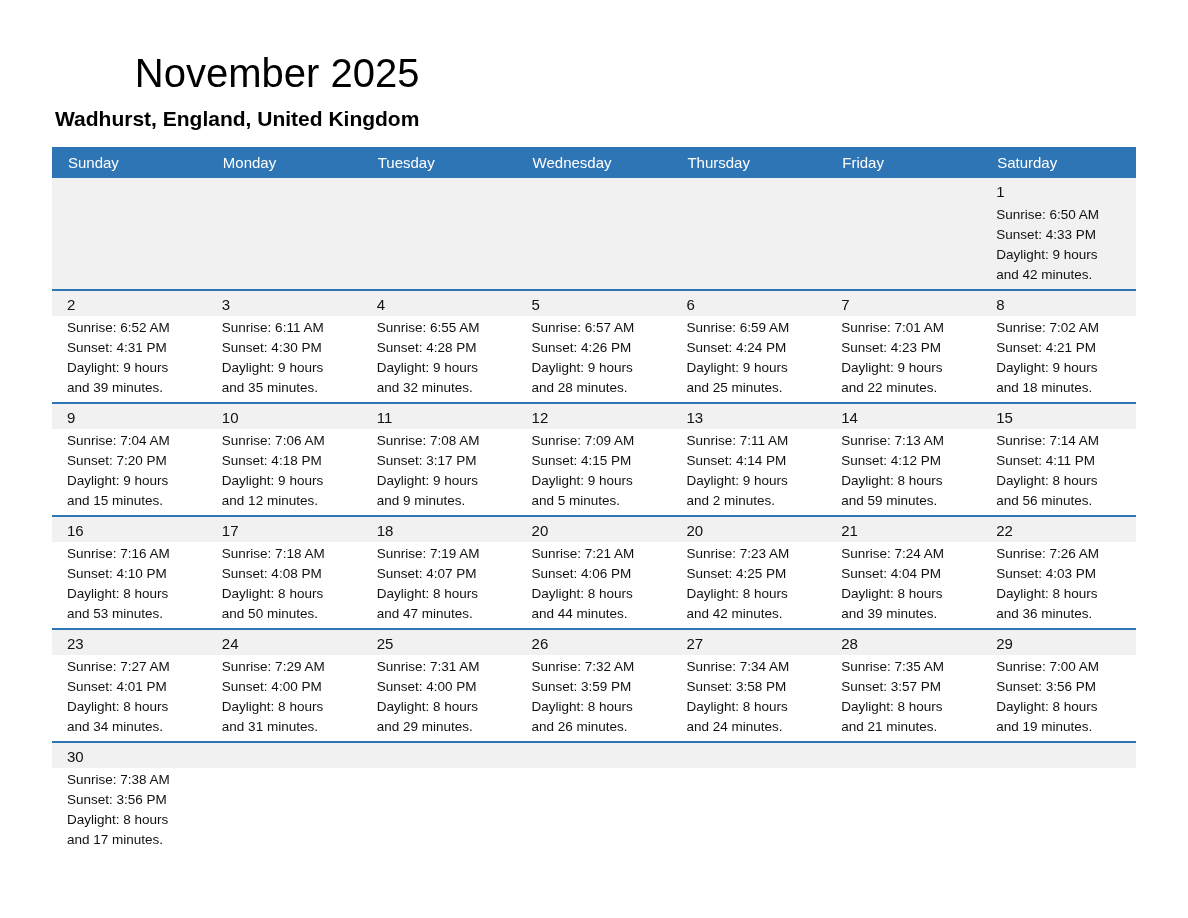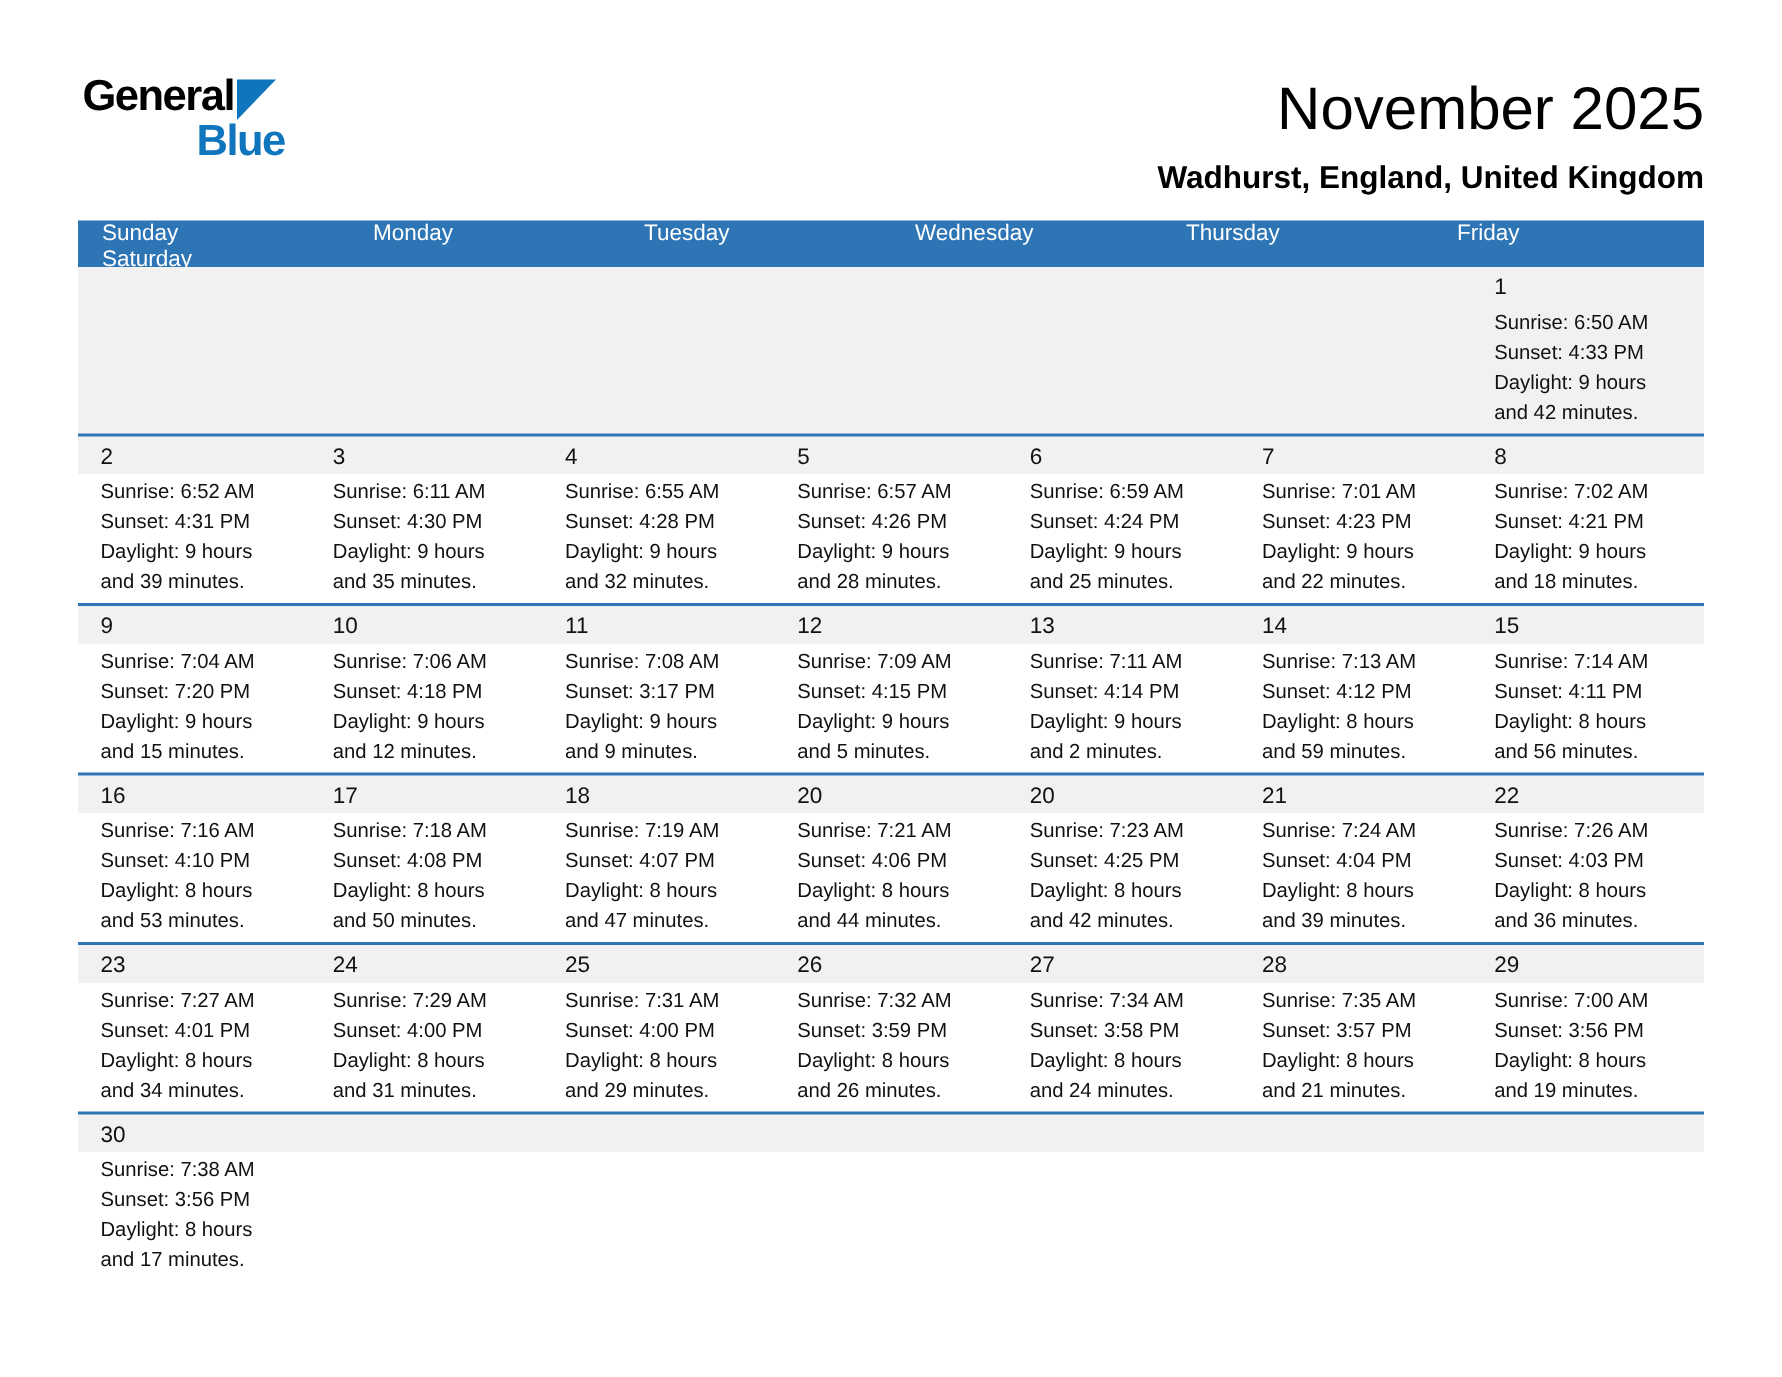--- a/index.html
+++ b/index.html
@@ -13,21 +13,21 @@
   .logo-row { display: flex; align-items: flex-start; }
   .logo-general { font-size: 29px; font-weight: 700; color: #000; letter-spacing: -1px; }
   .logo-triangle { margin-left: 2px; margin-top: 2px; }
   .logo-blue { display: block; font-size: 29px; font-weight: 700; color: var(--logo-blue, #0F75BC); letter-spacing: -1px; margin-left: 76px; margin-top: -4px; }
   .titles { text-align: right; }
   .title { margin: 0; font-size: 40px; font-weight: 400; color: #000; line-height: 1.15; }
   .subtitle { margin: 10px 0 0 0; font-size: 21px; font-weight: 700; color: #000; line-height: 1.2; }
 
   
   .calendar { margin: 16px 52px 0 52px; }
-  .weekday-header { display: grid; grid-template-columns: repeat(6, 1fr); background: var(--header-bg, #2E75B6); height: 31px; align-items: center; }
+  .weekday-header { display: grid; grid-template-columns: repeat(7, 1fr); background: var(--header-bg, #2E75B6); height: 31px; align-items: center; }
   .weekday-cell { color: #fff; font-size: 15px; padding-left: 16px; font-weight: 400; }
 
   .week-row {
     display: grid;
     grid-template-columns: repeat(7, 1fr);
     min-height: 110px;
     border-top: 2px solid var(--separator, #2E75B6);
     background: linear-gradient(to bottom, var(--row-alt-bg, #F1F1F1) 0, var(--row-alt-bg, #F1F1F1) 25px, #ffffff 25px);
   }
   .week-row.first-week { border-top: none; background: var(--row-alt-bg, #F1F1F1); }
@@ -35,31 +35,20 @@
   .day-cell { padding: 2px 6px 4px 15px; }
   .day-num { font-size: 15px; line-height: 23px; color: #111; margin-bottom: 2px; }
   .cell-line { font-size: 13.5px; line-height: 20px; color: #111; white-space: nowrap; }
 </style>
 </head>
 <body>
 
 <div class="page">
 
   <div class="top">
-    <div class="logo">
-      <div class="logo-row">
-        <span class="logo-general">General</span>
-        <span class="logo-triangle">
-          <svg width="26" height="28" viewBox="0 0 26 28">
-              <polygon points="0,1 26,1 0,28" fill="#0F75BC"></polygon>
-            </svg>
-        </span>
-      </div>
-      <span class="logo-blue">Blue</span>
-    </div>
     <div class="titles">
       <h1 class="title">November 2025</h1>
       <h2 class="subtitle">Wadhurst, England, United Kingdom</h2>
     </div>
   </div>
 
   <div class="calendar">
     <div class="weekday-header" id="weekday-row">
         <div class="weekday-cell">Sunday</div>
         <div class="weekday-cell">Monday</div>

